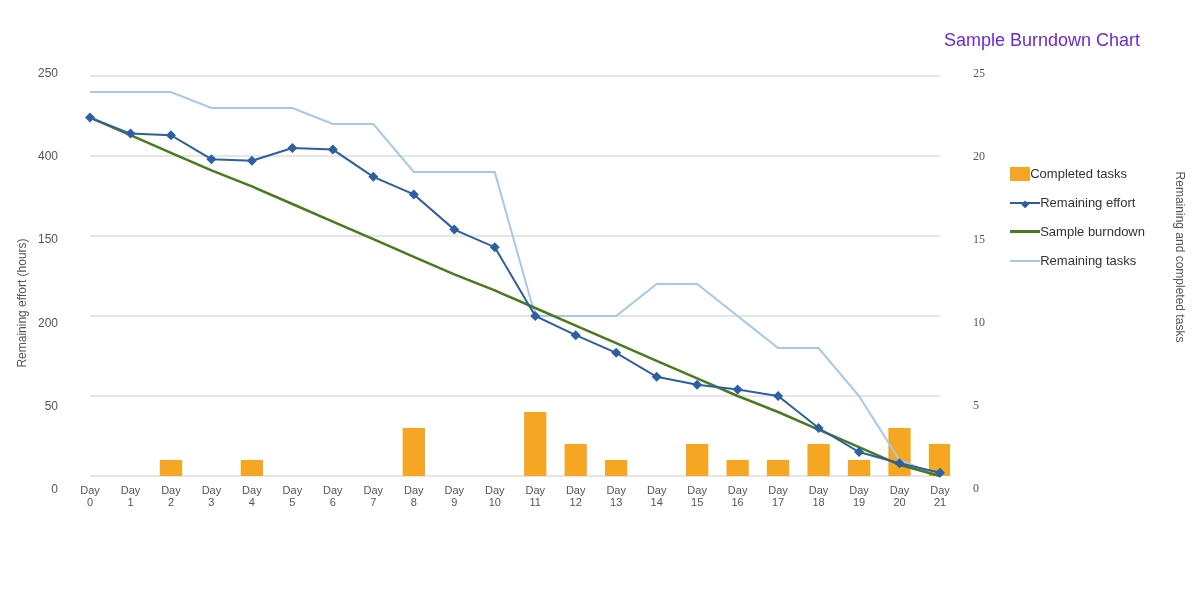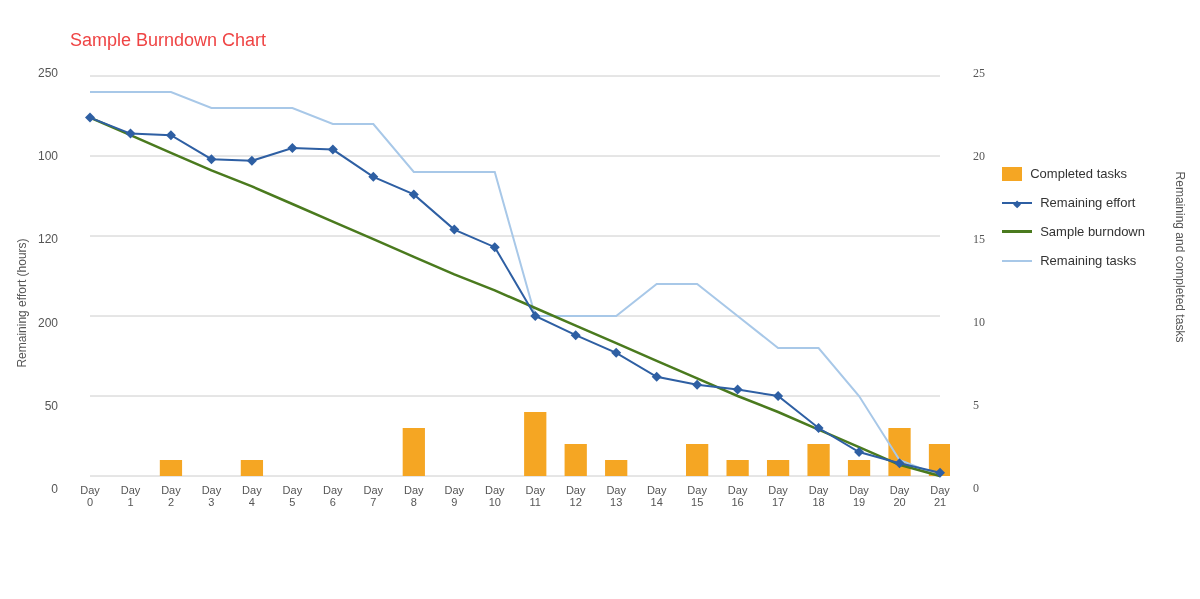--- a/index.html
+++ b/index.html
@@ -10,60 +10,59 @@
       height: 599px;
       overflow: hidden;
     }
     .chart-container {
       width: 1200px;
       height: 599px;
       position: relative;
       padding: 30px 60px 80px 70px;
     }
     .chart-title {
-      text-align: left;
+      text-align: right;
       font-size: 18px;
-      color: #ef4444;
+      color: #6d28d9;
       margin-bottom: 15px;
       font-weight: normal;
     }
     .legend {
       position: absolute;
       right: -185px;
       top: 120px;
       display: flex;
       flex-direction: column;
       gap: 14px;
       font-size: 13px;
       color: #333;
     }
     .legend-item {
       display: flex;
       align-items: center;
-      gap: 8px;
     }
   </style>
 </head>
 <body>
 
 <div class="chart-container">
   <div class="chart-title">Sample Burndown Chart</div>
 
   <div style="position:relative; width: 870px; height: 460px; margin-left: 10px; margin-top: 5px;">
     
     <div style="position:absolute; left:-58px; top:50%; transform:translateX(-50%) rotate(-90deg); font-size:12px; color:#555; white-space:nowrap;">Remaining effort (hours)</div>
     
     
     <div style="position:absolute; right:-230px; top:40%; transform:translateX(50%) rotate(90deg); font-size:12px; color:#555; white-space:nowrap;">Remaining and completed tasks</div>
 
     
     <div style="position:absolute; left:-42px; top:0; bottom:30px; display:flex; flex-direction:column; justify-content:space-between; align-items:flex-end; font-size:12px; color:#555;">
       <span>250</span>
-      <span>100</span>
-      <span>120</span>
+      <span>400</span>
+      <span>150</span>
       <span>200</span>
       <span>50</span>
       <span>0</span>
     </div>
 
     
     <div style="position:absolute; right:-35px; top:0; bottom:30px; display:flex; flex-direction:column; justify-content:space-between; align-items:flex-start; font-size:12px; color:#555;font-family:Liberation Serif, serif;">
       <span>25</span>
       <span>20</span>
       <span>15</span>

